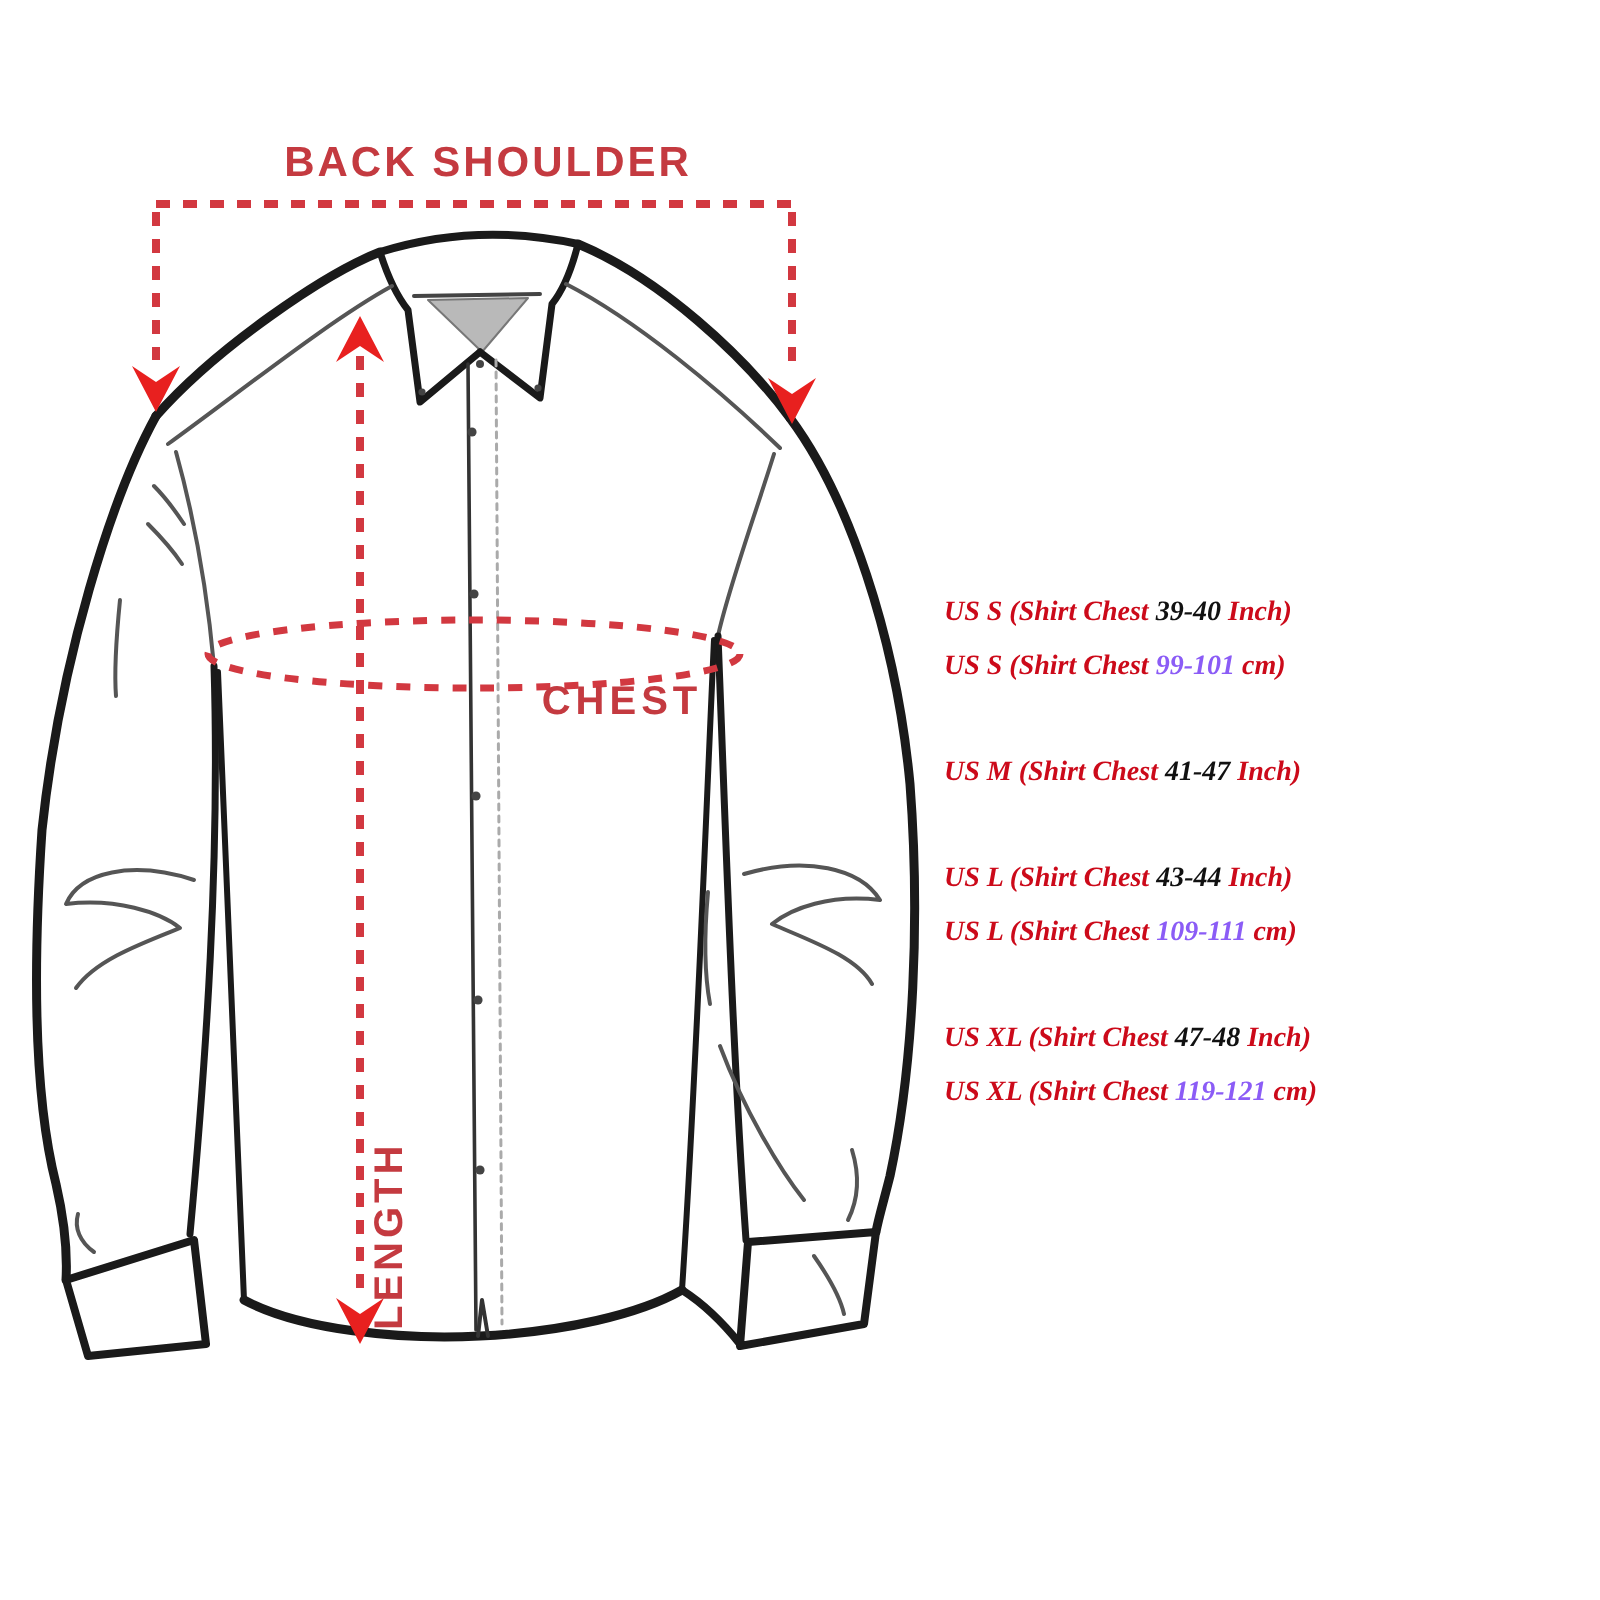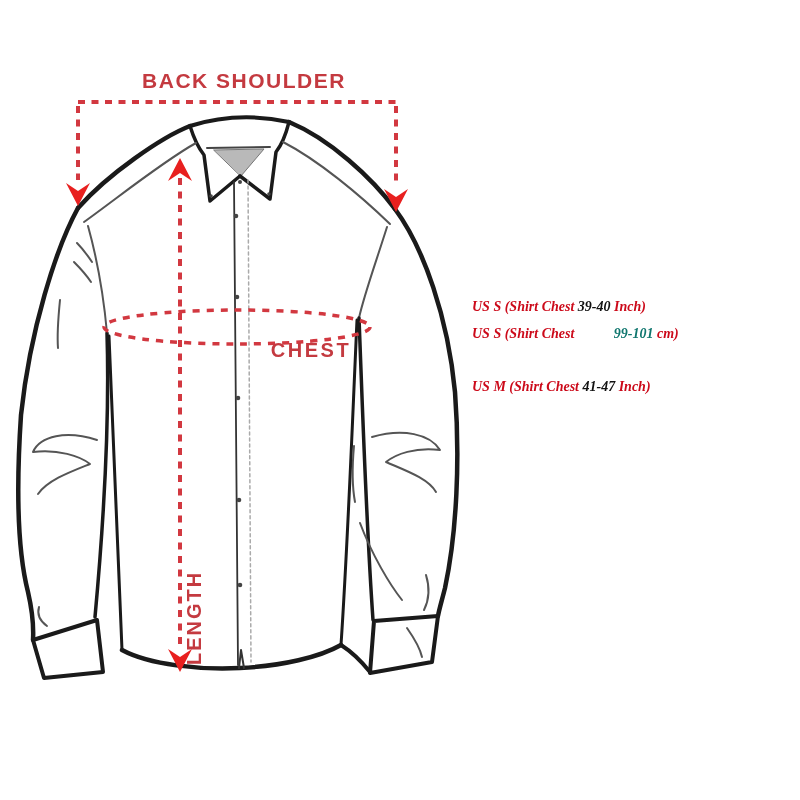--- a/index.html
+++ b/index.html
@@ -12,21 +12,21 @@
   .ann-back-shoulder{font-size:21px;letter-spacing:1.5px;}
   .ann-chest{font-size:20px;letter-spacing:2.5px;}
   .ann-length{font-size:20px;letter-spacing:2px;}
 
   .sizes{position:absolute;left:472px;top:293px;
          font-family:"Liberation Serif",serif;font-weight:bold;
          font-size:14px;line-height:27px;white-space:nowrap;font-style:italic;}
   .size-group{margin-bottom:26px;}
   .t-red{color:#cc0a1a;}
   .t-black{color:#111111;}
-  .t-blue{color:#0f766e;margin-left:36px;}
+  .t-blue{color:#8b5cf6;}
 </style>
 </head>
 <body>
 
 <div class="stage">
 
   <svg width="800" height="800" viewBox="0 0 800 800">
 
     <g fill="none" stroke-linecap="round" stroke-linejoin="round" stroke="#1a1a1a">
 
@@ -122,17 +122,23 @@
     <div class="size-group">
       <div><span class="t-red">US S (Shirt Chest </span><span class="t-black">39-40</span><span class="t-red"> Inch)</span></div>
       <div><span class="t-red">US S (Shirt Chest </span><span class="t-blue">99-101</span><span class="t-red"> cm)</span></div>
     </div>
 
     <div class="size-group">
       <div><span class="t-red">US M (Shirt Chest </span><span class="t-black">41-47</span><span class="t-red"> Inch)</span></div>
     </div>
 
     <div class="size-group">
+      <div><span class="t-red">US L (Shirt Chest </span><span class="t-black">43-44</span><span class="t-red"> Inch)</span></div>
+      <div><span class="t-red">US L (Shirt Chest </span><span class="t-blue">109-111</span><span class="t-red"> cm)</span></div>
     </div>
 
+    <div class="size-group">
+      <div><span class="t-red">US XL (Shirt Chest </span><span class="t-black">47-48</span><span class="t-red"> Inch)</span></div>
+      <div><span class="t-red">US XL (Shirt Chest </span><span class="t-blue">119-121</span><span class="t-red"> cm)</span></div>
+    </div>
 
   </div>
 </div>
 
 </body></html>

